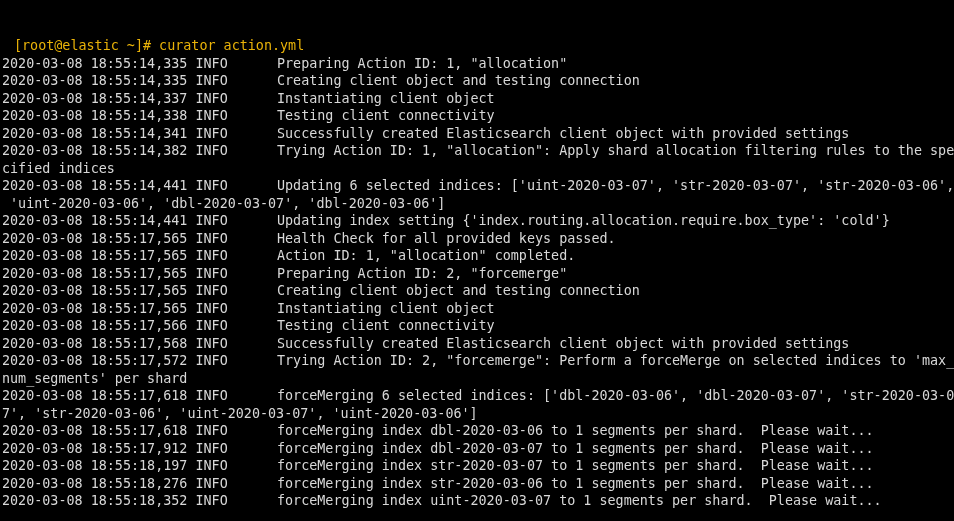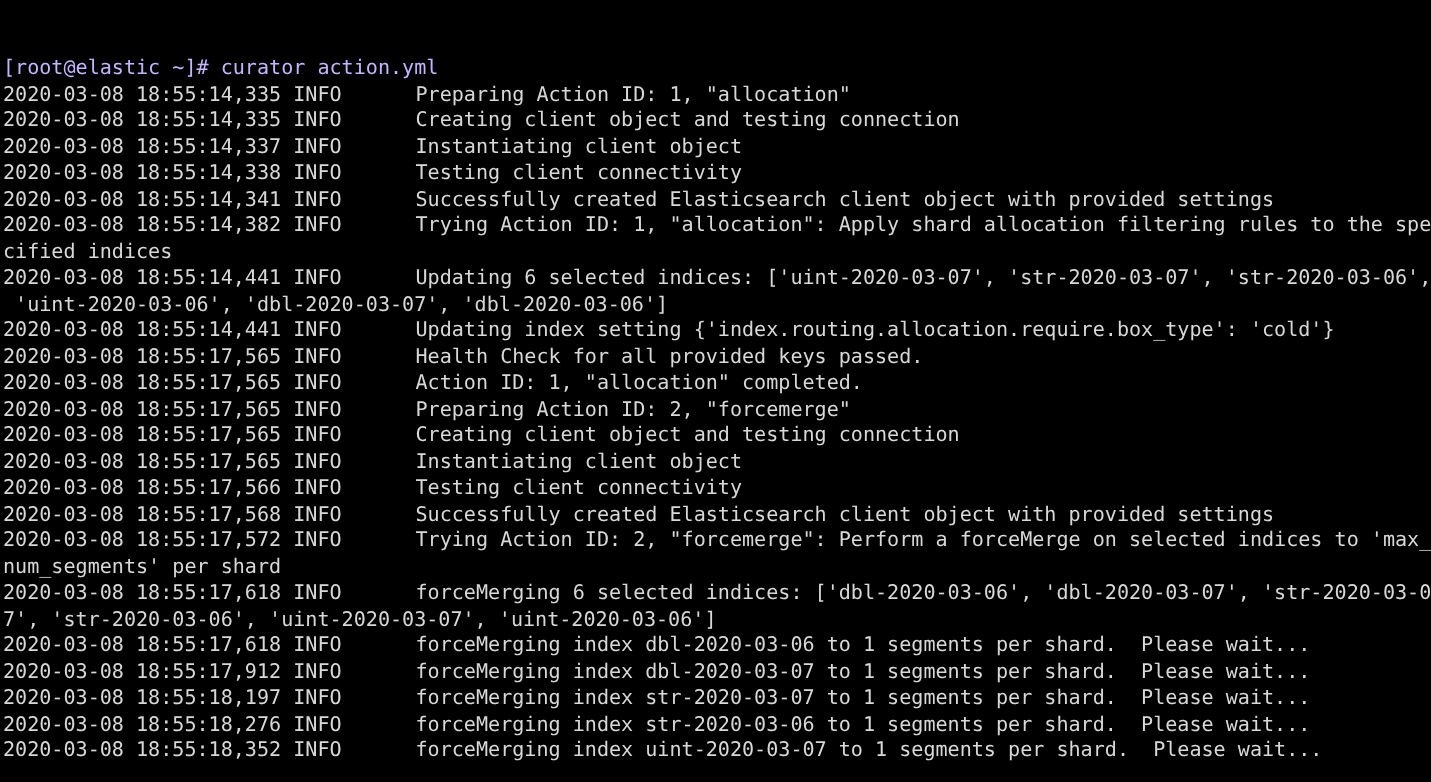--- a/index.html
+++ b/index.html
@@ -21,21 +21,21 @@
     line-height: 17.52px;
     color: #d8d8d8;
     white-space: pre;
     letter-spacing: 0px;
   }
   .line {
     height: 17.52px;
     white-space: pre;
     color: #d8d8d8;
   }
-  .prompt-line { color: #c4b5fd; }
+  .prompt-line { color: #eab308; margin-left: 12px; }
 
   
   .log .ts {
     display: inline-block;
     width: 275px;
     white-space: pre;
   }
   .log .msg { white-space: pre; }
 
   

